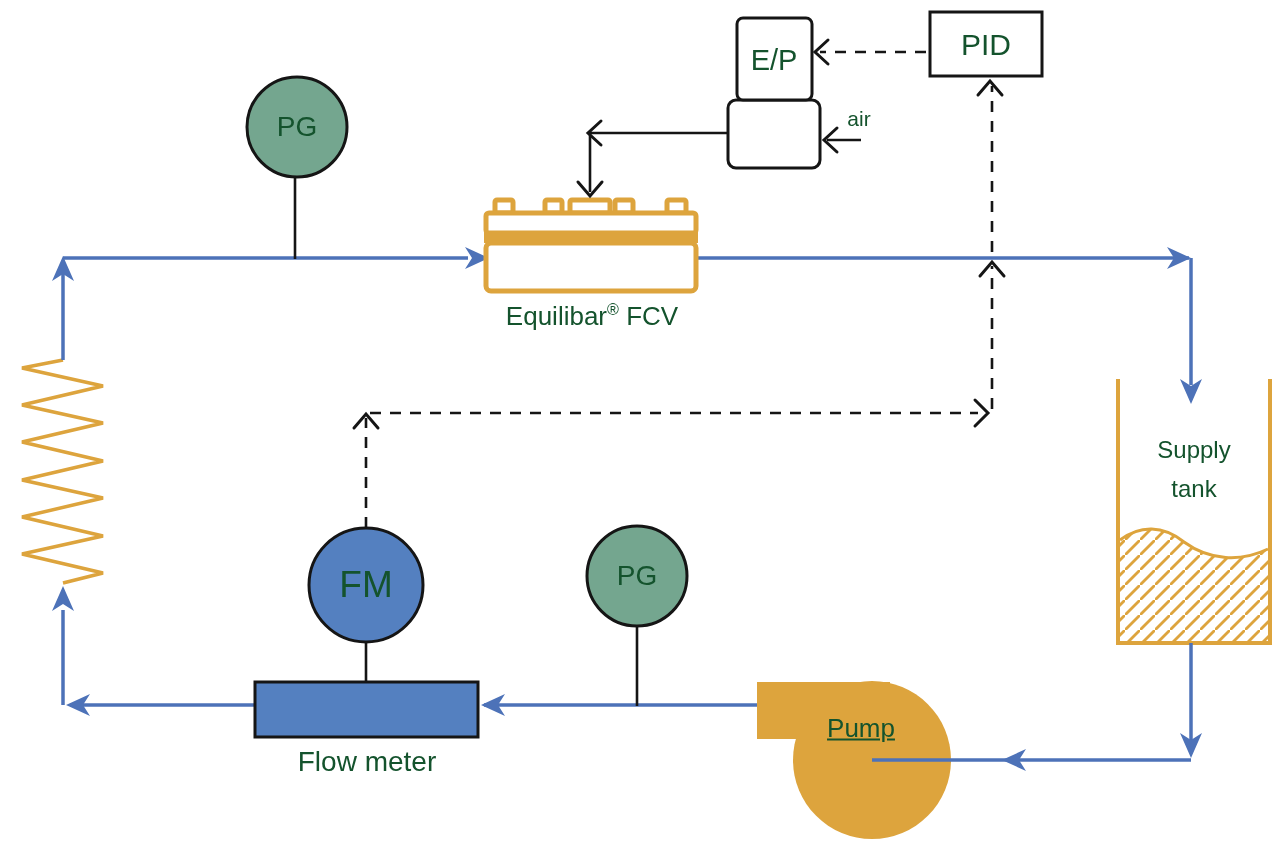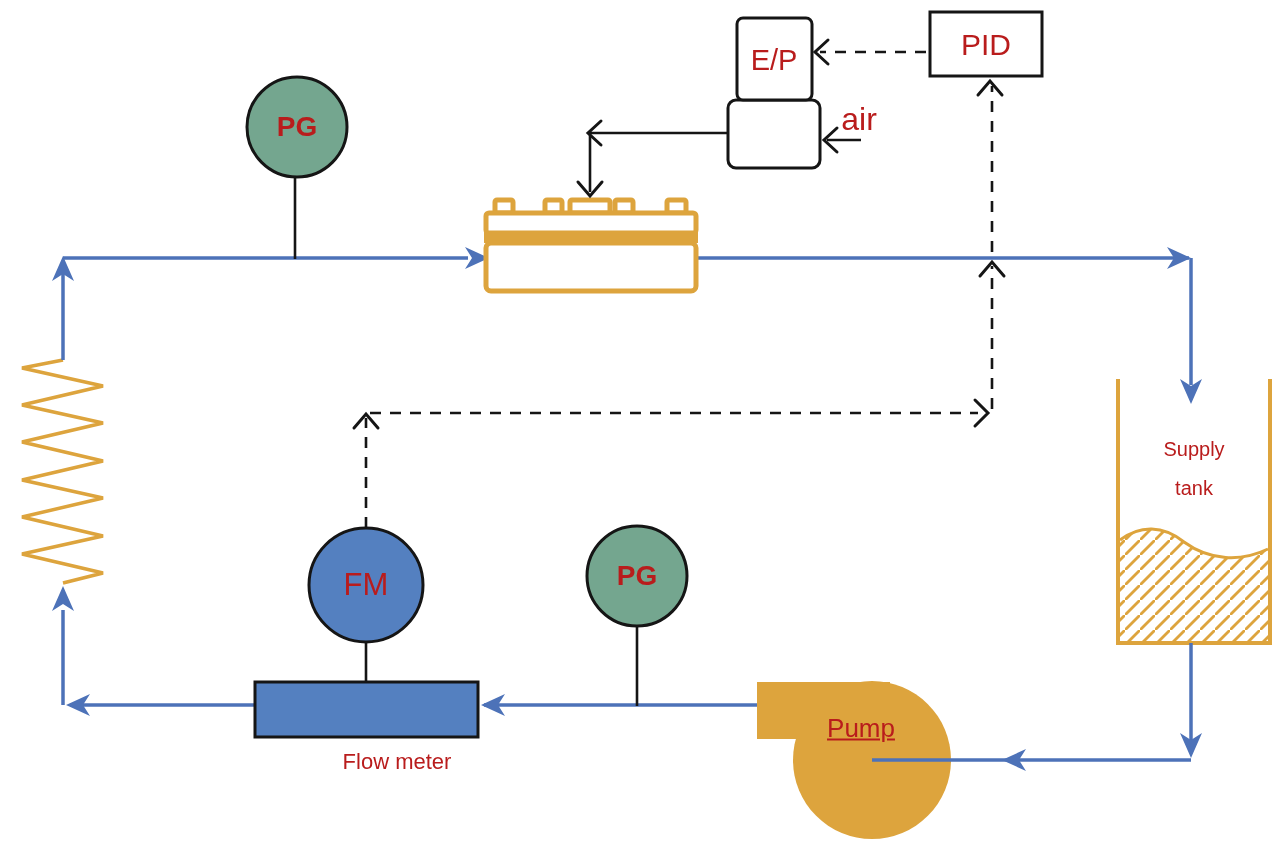--- a/index.html
+++ b/index.html
@@ -23,32 +23,32 @@
   .signal{stroke:var(--line-black);stroke-width:2.6;fill:none;stroke-dasharray:11 9;}
   .chev{stroke:var(--line-black);stroke-width:3;fill:none;stroke-linecap:round;stroke-linejoin:miter;}
   .box{fill:#ffffff;stroke:var(--line-black);stroke-width:3;}
   .green-node{fill:var(--gauge-green);stroke:var(--line-black);stroke-width:3;}
   .blue-node{fill:var(--component-blue);stroke:var(--line-black);stroke-width:3;}
   .orange-stroke{stroke:var(--accent-orange);fill:#ffffff;}
   .orange-fill{fill:var(--accent-orange);stroke:none;}
   .orange-line{stroke:var(--accent-orange);fill:none;}
   .hatch-line{stroke:var(--accent-orange);stroke-width:2.8;}
   
-  .label{position:absolute;white-space:nowrap;color:#b91c1c;}
+  .label{position:absolute;white-space:nowrap;color:#14532d;}
   .ctr{transform:translate(-50%,-50%);text-align:center;}
-  .lbl-pg{font-size:28px;font-weight:bold;}
-  .lbl-fm{font-size:31px;}
+  .lbl-pg{font-size:28px;}
+  .lbl-fm{font-size:37px;}
   .lbl-ep{font-size:29px;}
   .lbl-pid{font-size:30px;text-align:center;}
-  .lbl-air{font-size:32px;}
+  .lbl-air{font-size:21px;}
   .lbl-valve{font-size:26px;}
   .lbl-sysload{font-size:26px;line-height:37px;}
-  .lbl-flowmeter{font-size:22px;margin-left:30px;}
+  .lbl-flowmeter{font-size:28px;}
   .lbl-pump{font-size:26px;}
-  .lbl-tank{font-size:20px;line-height:39px;}
+  .lbl-tank{font-size:24px;line-height:39px;}
   sup{font-size:0.62em;}
 </style>
 </head>
 <body>
 
 <div class="canvas">
 
   <svg width="1282" height="851" viewBox="0 0 1282 851">
     <defs>
       <pattern id="hatchPattern" patternUnits="userSpaceOnUse" width="15" height="15">
@@ -139,20 +139,21 @@
     <circle class="blue-node" cx="366" cy="585" r="57"></circle>
   </svg>
 
   <div class="label ctr lbl-pg" style="left:297px;top:127px;">PG</div>
   <div class="label ctr lbl-pg" style="left:637px;top:576px;">PG</div>
   <div class="label ctr lbl-fm" style="left:366px;top:585px;">FM</div>
   <div class="label ctr lbl-ep" style="left:774px;top:60px;">E/P</div>
   <div class="label ctr lbl-pid" style="left:986px;top:45px;">PID</div>
   <div class="label ctr lbl-air" style="left:859px;top:119px;">air</div>
 
+  <div class="label ctr lbl-valve" style="left:592px;top:316px;"><span>Equilibar</span><sup>®</sup><span> FCV</span></div>
 
 
   <div class="label ctr lbl-flowmeter" style="left:367px;top:762px;">Flow meter</div>
   <div class="label ctr lbl-pump" style="left:861px;top:728px;text-decoration:underline;">Pump</div>
 
   <div class="label ctr lbl-tank" style="left:1194px;top:469px;">
     <div>Supply</div>
     <div>tank</div>
   </div>
 

